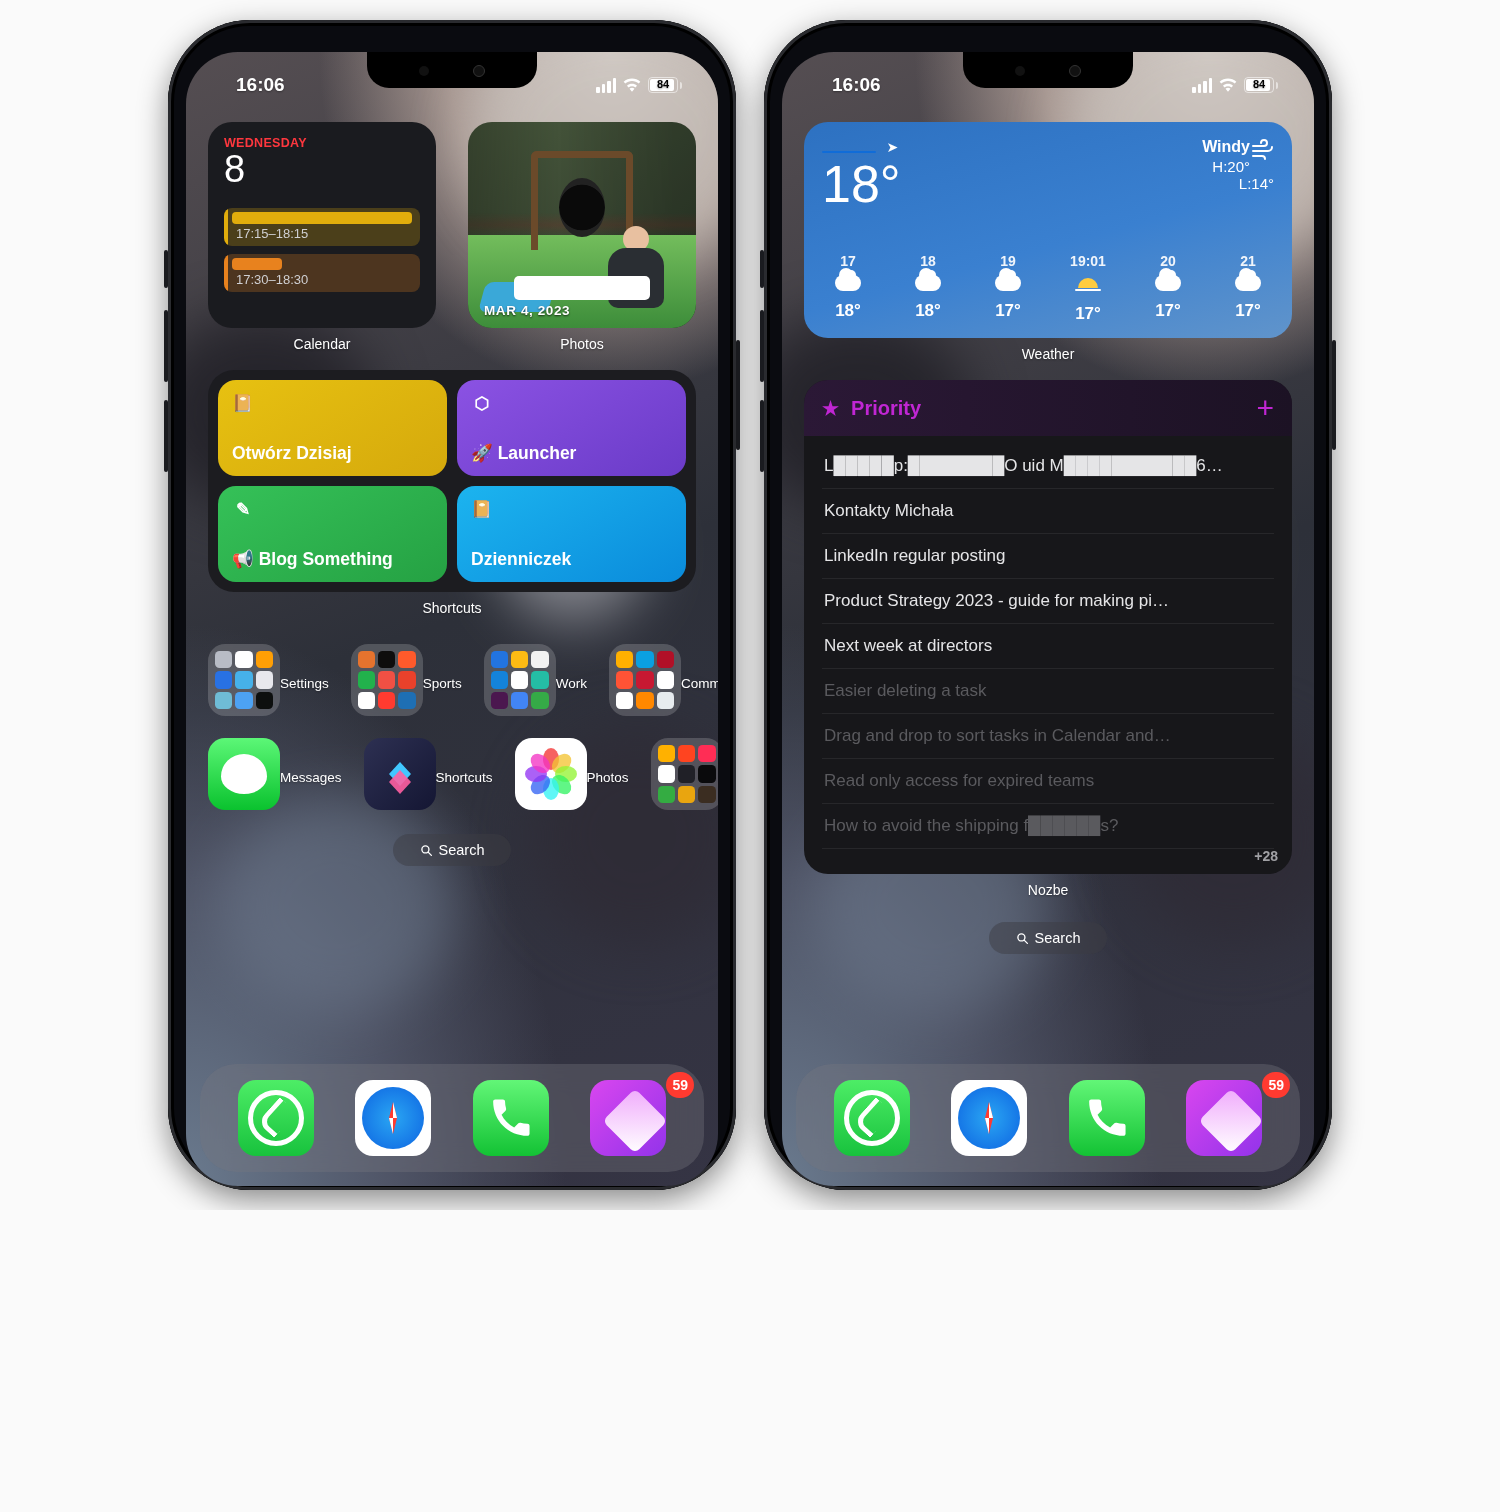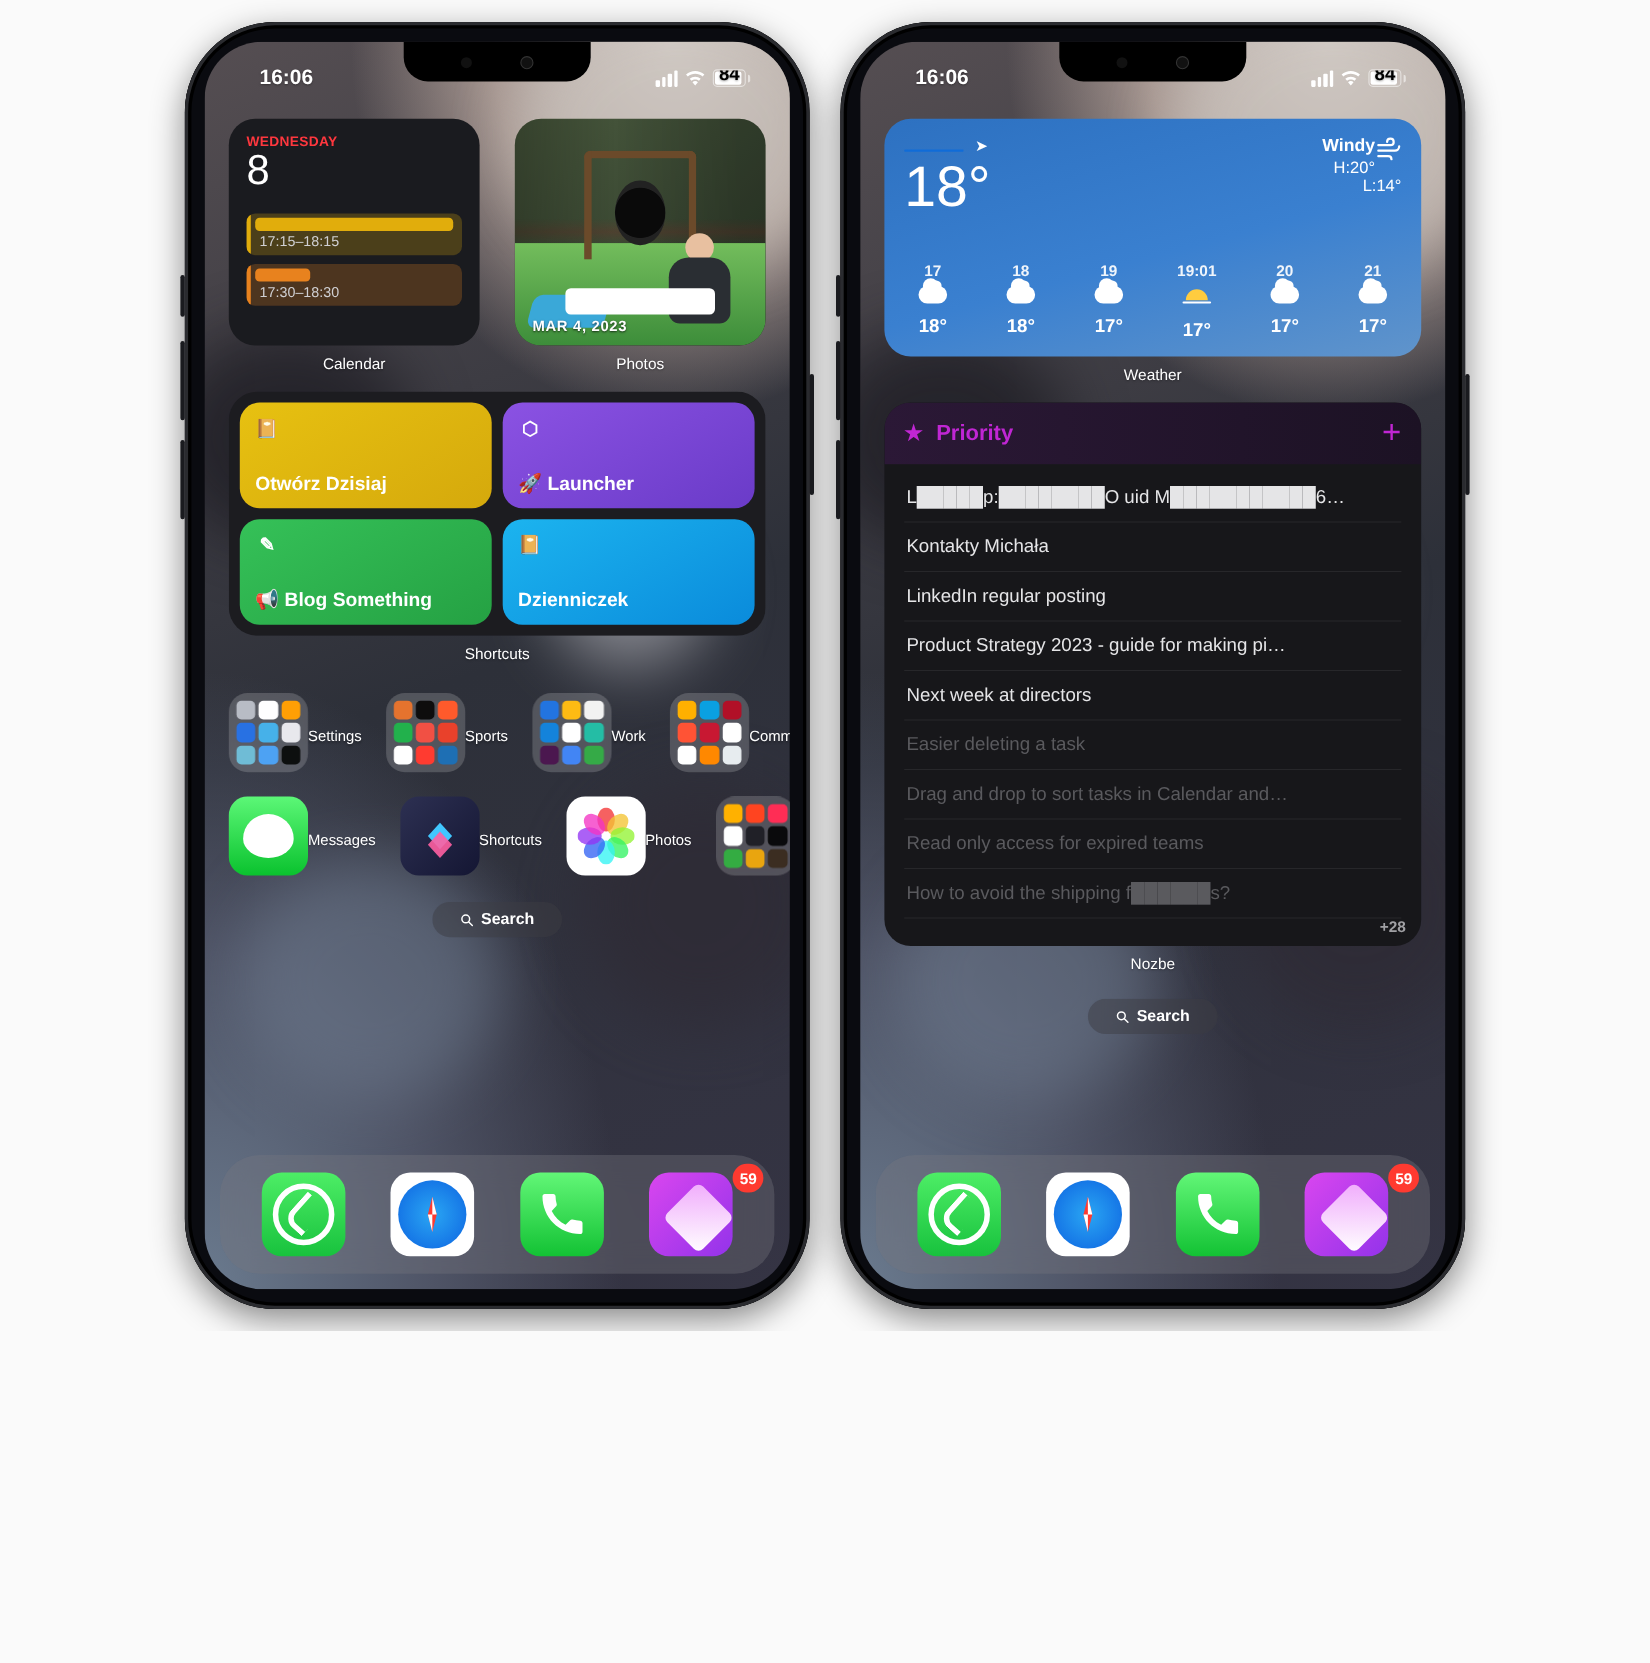--- a/index.html
+++ b/index.html
@@ -24,21 +24,21 @@
     position:relative;
   }
   .screen{
     width:100%;height:100%;
     border-radius:var(--screen-r);
     overflow:hidden;
     background:
       radial-gradient(ellipse 110% 60% at 80% 0%,#ded7d3 0%,#a69690 28%,rgba(0,0,0,0) 50%),
       radial-gradient(ellipse 130% 90% at 0% 100%,#6a7a8e 0%,#4f5466 30%,rgba(0,0,0,0) 55%),
       linear-gradient(160deg,#554e52 0%,#2d3039 50%,#353444 100%);
-    position:relative;color:#fff;
+    position:relative;color:#fff;margin-top:14px;
   }
   
   .blob{position:absolute;border-radius:50%;filter:blur(28px);opacity:.7;}
   .b1{width:230px;height:200px;left:-40px;top:260px;background:#1b1a21;}
   .b2{width:150px;height:140px;right:70px;top:430px;background:#a6a7ae;}
   .b3{width:300px;height:250px;right:-50px;top:-40px;background:#c8c1bb;}
   .b4{width:240px;height:220px;left:30px;bottom:170px;background:#6e7b8f;opacity:.55}
   .b5{width:220px;height:220px;right:-30px;bottom:240px;background:#2e2a34;}
 
   .notch{
@@ -57,21 +57,21 @@
   .btn-pwr{right:-4px;top:320px;width:4px;height:110px;}
 
   
   .status{position:absolute;top:10px;left:0;right:0;height:46px;display:flex;justify-content:space-between;align-items:center;padding:0 32px;z-index:40;font-weight:600;font-size:19px;text-shadow:var(--txt-shadow);}
   .status .time{padding-left:18px;font-weight:700;}
   .status .right{display:flex;align-items:center;gap:6px;padding-right:4px;}
   .sig{display:flex;align-items:flex-end;gap:2px;}
   .sig i{width:3.5px;background:#fff;border-radius:1px;display:block;}
   .sig i:nth-child(1){height:6px;} .sig i:nth-child(2){height:9px;} .sig i:nth-child(3){height:12px;} .sig i:nth-child(4){height:15px;}
   .bat{display:flex;align-items:center;gap:2px;}
-  .batbox{width:30px;height:16px;border:1.6px solid rgba(255,255,255,.55);border-radius:4px;position:relative;display:flex;align-items:flex-end;justify-content:center;font-size:17px;font-weight:800;color:#fff;}
+  .batbox{width:30px;height:16px;border:1.6px solid rgba(255,255,255,.55);border-radius:4px;position:relative;display:flex;align-items:flex-start;justify-content:center;font-size:11px;font-weight:800;color:#fff;}
   .batbox::before{content:'';position:absolute;inset:1px;width:85%;background:#fff;border-radius:2px;z-index:-1;}
   .batbox{overflow:hidden;color:#000;}
   .batbox span{position:relative;z-index:2;}
   .battip{width:2px;height:7px;background:rgba(255,255,255,.55);border-radius:0 2px 2px 0;}
 
   
   .content{position:absolute;inset:0;padding-top:70px;z-index:5;}
   .pad{padding:0 22px;}
 
   .row{display:flex;gap:32px;}
@@ -138,21 +138,21 @@
   .ic-safari svg{position:absolute;inset:0;margin:auto;width:48px;height:48px;}
   .ic-phone{background:linear-gradient(180deg,#62f677,#13c234);}
   .ic-phone svg{width:42px;height:42px;fill:#fff;}
   .ic-nozbe{background:linear-gradient(135deg,#d946ef,#9333ea);position:relative;overflow:hidden;}
   .ic-nozbe::before{content:'';position:absolute;width:46px;height:46px;background:linear-gradient(135deg,#f0abfc,#fff);transform:rotate(45deg);left:22px;top:18px;border-radius:6px;}
 
   .badge{position:absolute;right:-8px;top:-8px;min-width:26px;height:26px;background:#ff3a30;border-radius:13px;display:flex;align-items:center;justify-content:center;font-size:14px;font-weight:700;padding:0 6px;}
   .apppos{position:relative;}
 
   
-  .searchpill{margin:24px auto 0;width:118px;height:32px;background:rgba(60,60,67,.48);backdrop-filter:blur(8px);border-radius:16px;display:flex;align-items:center;justify-content:center;gap:6px;font-size:14.5px;font-weight:700;color:#fff;}
+  .searchpill{margin:24px auto 0;width:118px;height:32px;background:rgba(60,60,67,.48);backdrop-filter:blur(8px);border-radius:16px;display:flex;align-items:center;justify-content:center;gap:6px;font-size:14.5px;font-weight:400;color:#fff;}
   .searchpill svg{width:13px;height:13px;}
 
   .dock{position:absolute;left:14px;right:14px;bottom:14px;height:108px;background:rgba(120,120,128,.36);backdrop-filter:blur(14px);border-radius:36px;display:grid;grid-template-columns:repeat(4,1fr);padding:16px 18px;gap:2px;}
   .dock .appicon{width:76px;height:76px;border-radius:18px;margin:0 auto;}
 
   
   .weather{background:linear-gradient(165deg,#2d71c1,#3a80d0 55%,#6094cb);border-radius:24px;padding:16px 18px 14px;height:216px;position:relative;}
   .weather .locrow{display:flex;justify-content:space-between;align-items:flex-start;}
   .weather .loc{padding:1px 46px 1px 8px;background:#106cd8;border-radius:4px;font-size:0;}
   .weather .loc::after{content:'';position:absolute;}

